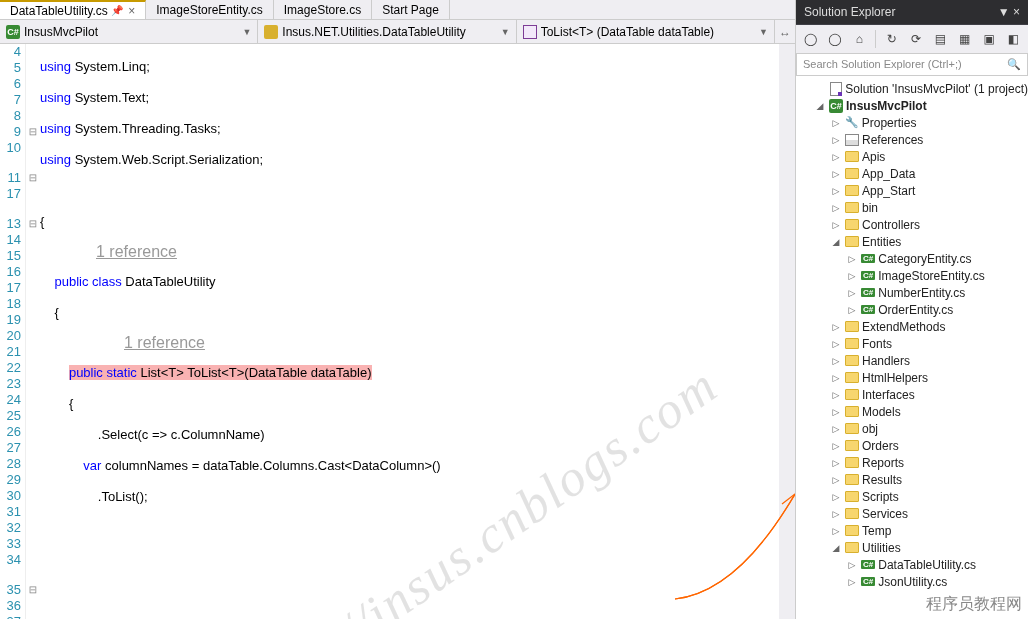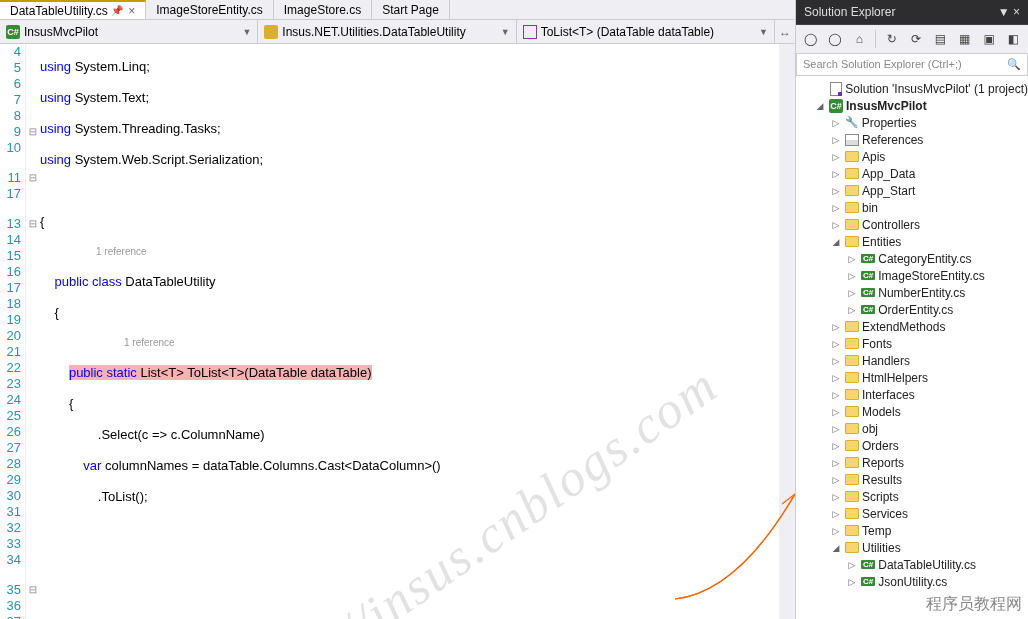--- a/index.html
+++ b/index.html
@@ -19,21 +19,21 @@
 .class-icon { display: inline-block; width: 14px; height: 14px; background: #d8b02e; border-radius: 2px; }
 .method-icon { display: inline-block; width: 14px; height: 14px; border: 1px solid #7d3c96; background: #f3e9fa; }
 .split-icon { width: 20px; display:flex; align-items:center; justify-content:center; color:#666; }
 
 .code-area { flex: 1; display: flex; font-family: Consolas, monospace; font-size: 13px; overflow: hidden; position: relative; }
 .gutter { width: 26px; background: #fff; border-right: 1px solid #eee; text-align: right; padding-right: 4px; color: #2b91af; }
 .fold-col { width: 14px; background: #fff; }
 .fold { color: #888; font-size: 10px; text-align: center; cursor: pointer; }
 .code-lines { flex: 1; background: #fff; white-space: pre; }
 .ln { height: 16px; line-height: 16px; }
-.codelens { font-size: 10px; color: #999; padding-left: 56px; height: 14px; line-height: 14px; }
+.codelens { font-size: 16px; color: #999; padding-left: 56px; height: 14px; line-height: 14px; text-decoration: underline; }
 .codelens.m { padding-left: 84px; }
 .kw { color: #0000ff; }
 .type { color: #000000; }
 .hl { background: #f9b2b2; }
 
 .scroll-v { width: 16px; background: #efeef2; }
 
 .solution-pane { width: 232px; background: #252526; color: #ccc; display: flex; flex-direction: column; }
 .sol-title { background: #2d2d30; padding: 5px 8px; font-size: 12px; color: #ddd; border-bottom: 1px solid #3f3f46; display: flex; justify-content: space-between; }
 .sol-toolbar { background: #efeef2; padding: 3px 4px; display: flex; gap: 3px; }

